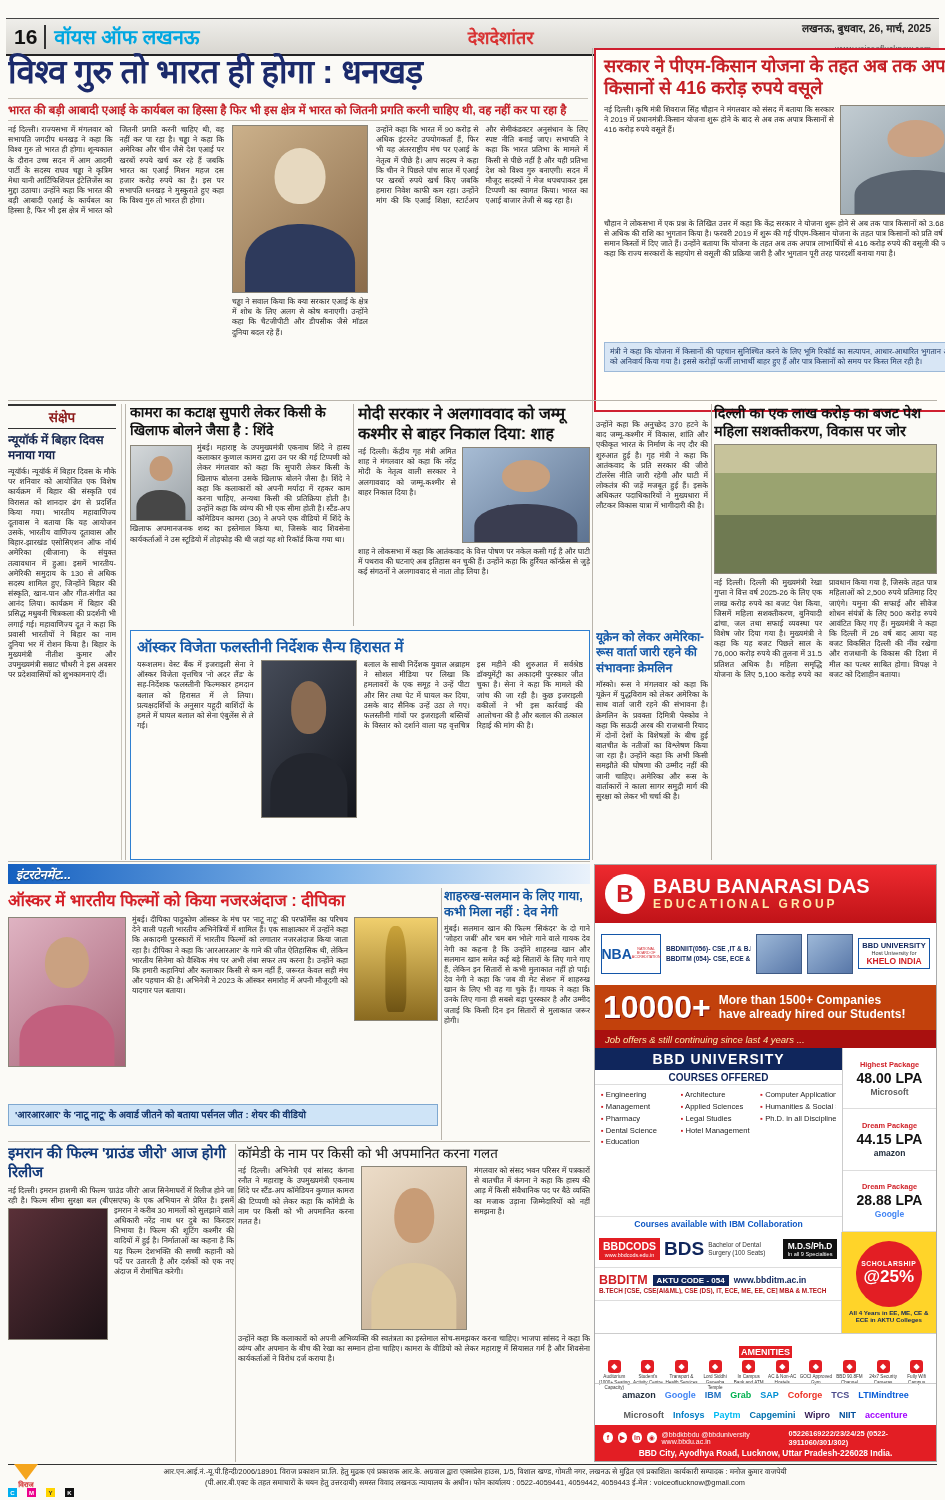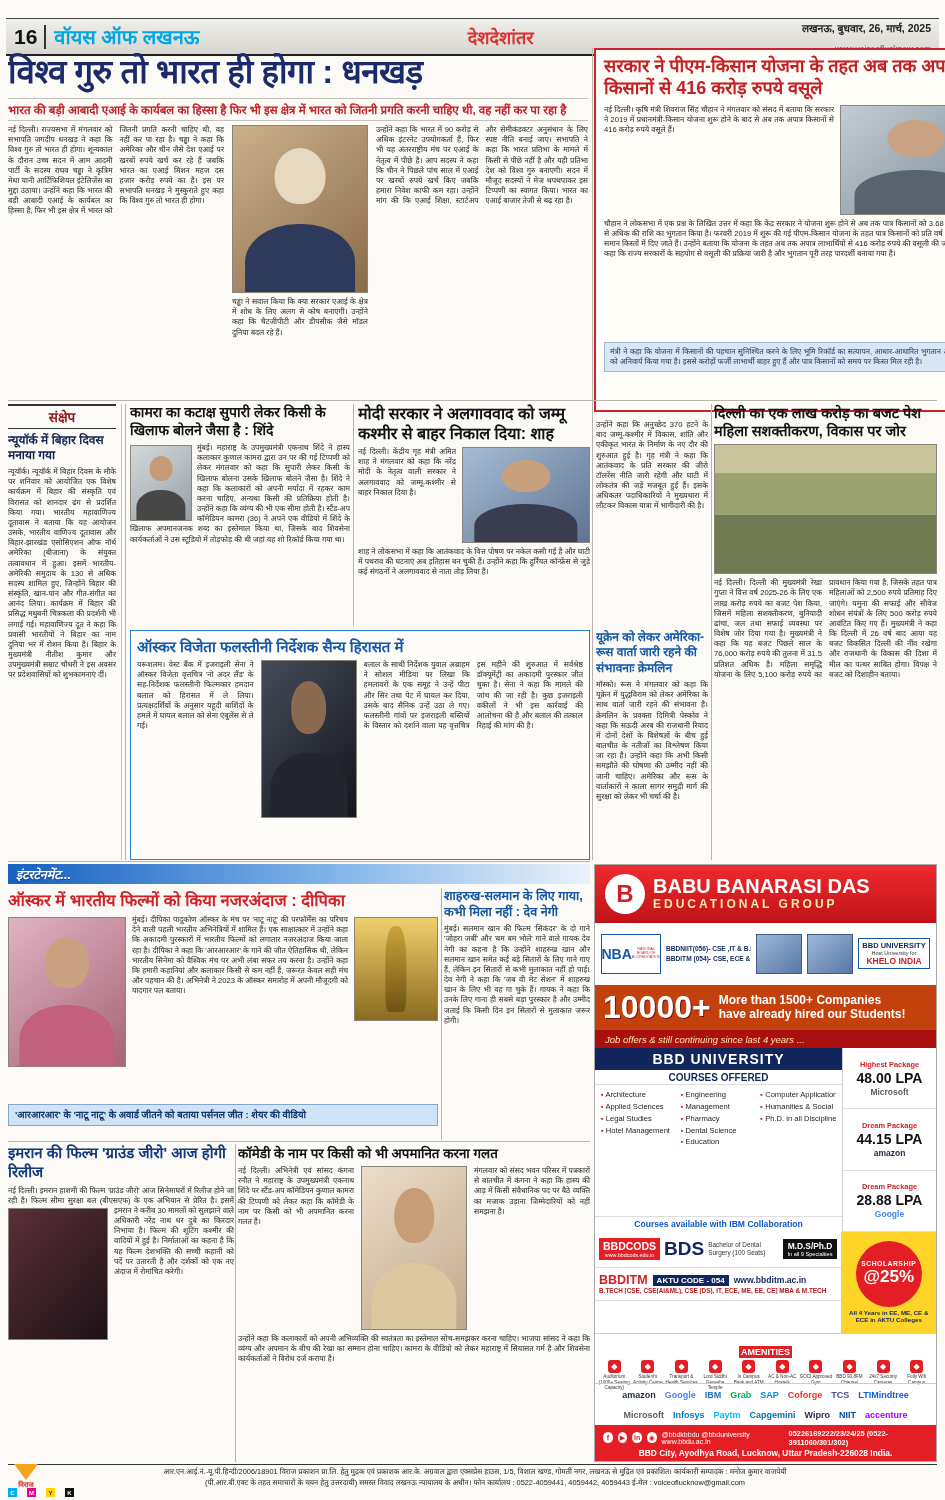--- a/index.html
+++ b/index.html
@@ -88,21 +88,21 @@
 .dee-head{font-size:16.5px;font-weight:700;color:#d42027;white-space:nowrap;overflow:hidden;margin-bottom:4px}
 .dee-photo{float:left;width:118px;height:150px;margin:2px 6px 2px 0}
 .dee-statue{float:right;width:84px;height:104px;margin:2px 0 2px 6px}
 .dee-note{clear:both;background:#cfe4f7;border:1px solid #7fa8d0;color:#14356b;font-weight:700;font-size:9.6px;line-height:1.3;padding:4px 6px;margin-top:5px}
 .devnegi{left:444px;top:888px;width:146px;height:252px;overflow:hidden}
 .dev-head{font-size:12.6px;font-weight:700;line-height:1.28;color:#1456a0;margin-bottom:4px}
 .imran{left:8px;top:1144px;width:226px;height:318px;overflow:hidden}
 .imr-head{font-size:15px;font-weight:700;line-height:1.25;color:#123a7a;margin-bottom:4px}
 .imr-photo{float:left;width:100px;height:132px;margin:2px 6px 2px 0}
 .comedy{left:238px;top:1144px;width:352px;height:318px;overflow:hidden}
-.com-head{font-size:13.4px;font-weight:700;color:#121212;white-space:nowrap;overflow:hidden;margin-bottom:4px}
+.com-head{font-size:13.4px;font-weight:400;color:#121212;white-space:nowrap;overflow:hidden;margin-bottom:4px}
 .com-row{display:flex;gap:7px;margin-bottom:4px}
 .com-photo{width:106px;height:164px;flex:none}
 .com-row .body-txt{flex:1}
 
 .ad{left:594px;top:864px;width:343px;height:598px;display:flex;flex-direction:column;border:1px solid #aaa;background:#fff}
 .ad-head{height:58px;background:linear-gradient(#ee2a2f,#c01318);display:flex;align-items:center;gap:8px;padding:0 10px}
 .ad-logo{width:40px;height:40px;border-radius:50%;background:#fff;color:#d01f26;font-weight:700;font-size:24px;display:flex;align-items:center;justify-content:center;flex:none}
 .ad-name1{color:#fff;font-weight:700;font-size:20px;line-height:1.05}
 .ad-name2{color:#ffe9a8;font-weight:700;font-size:12px;letter-spacing:3px}
 .ad-accred{height:62px;display:flex;align-items:center;gap:5px;padding:4px 6px;background:#fff}
@@ -345,32 +345,32 @@
       </div>
       <div class="hired-strip">Job offers &amp; still continuing since last 4 years ...</div>
     </div>
     <div class="ad-mid">
       <div class="mid-left">
         <div class="univ-bar">BBD UNIVERSITY</div>
         <div class="courses-label">COURSES OFFERED</div>
         <div class="courses-row">
           <ul class="course-list">
 
-          <li class="course-item">Architecture</li>
-              <li class="course-item">Applied Sciences</li>
-              <li class="course-item">Legal Studies</li>
-              <li class="course-item">Hotel Management</li>
-            </ul>
-          <ul class="course-list">
-
           <li class="course-item">Engineering</li>
               <li class="course-item">Management</li>
               <li class="course-item">Pharmacy</li>
               <li class="course-item">Dental Science</li>
               <li class="course-item">Education</li>
+            </ul>
+          <ul class="course-list">
+
+          <li class="course-item">Architecture</li>
+              <li class="course-item">Applied Sciences</li>
+              <li class="course-item">Legal Studies</li>
+              <li class="course-item">Hotel Management</li>
             </ul>
           <ul class="course-list">
 
           <li class="course-item">Computer Applications</li>
               <li class="course-item">Humanities &amp; Social Sciences</li>
               <li class="course-item">Ph.D. in all Disciplines</li>
             </ul>
         </div>
         <div class="ibm-line">Courses available with IBM Collaboration</div>
       </div>

